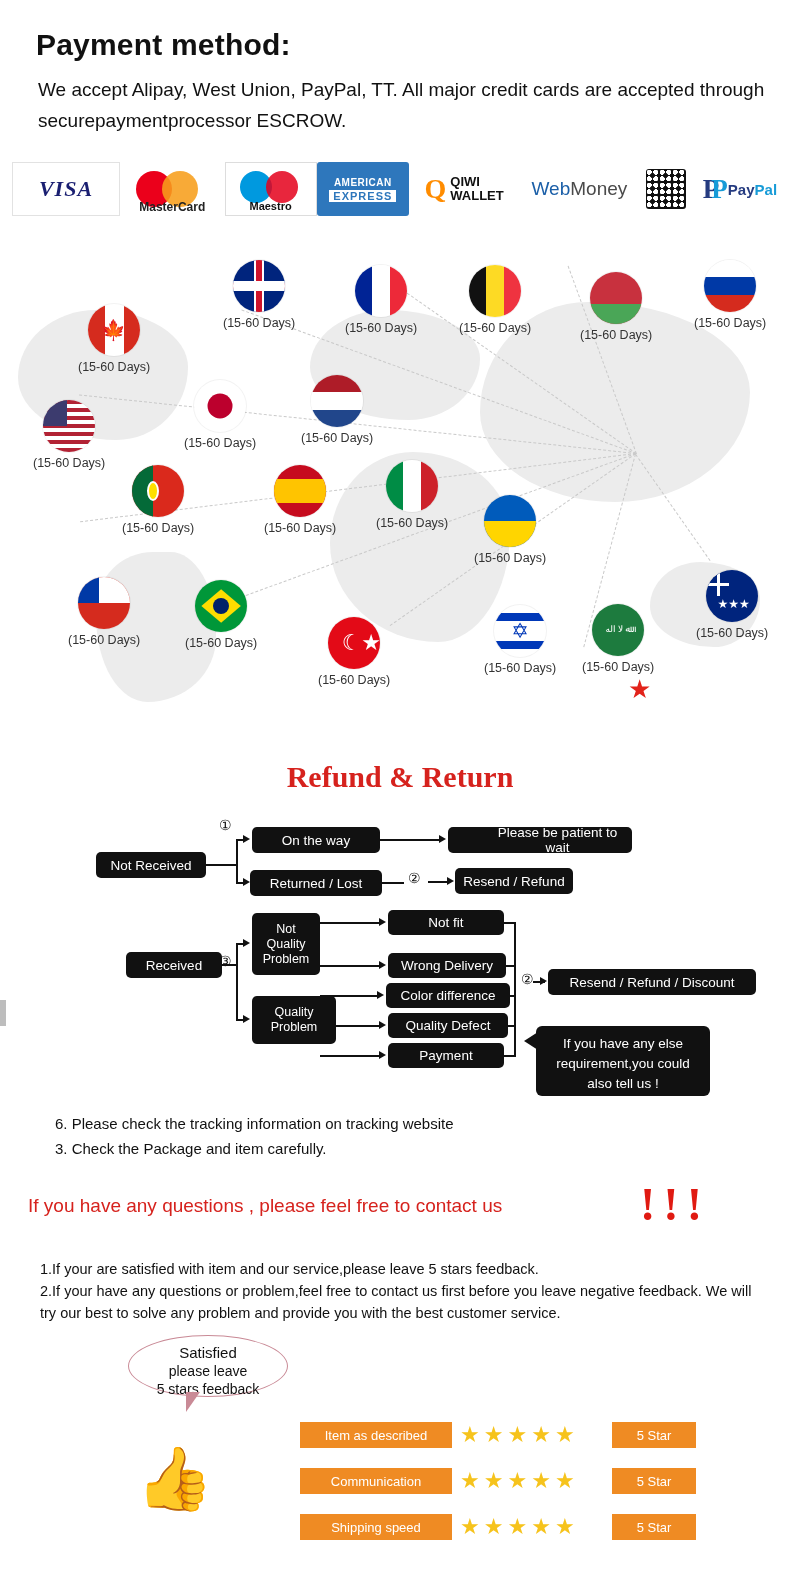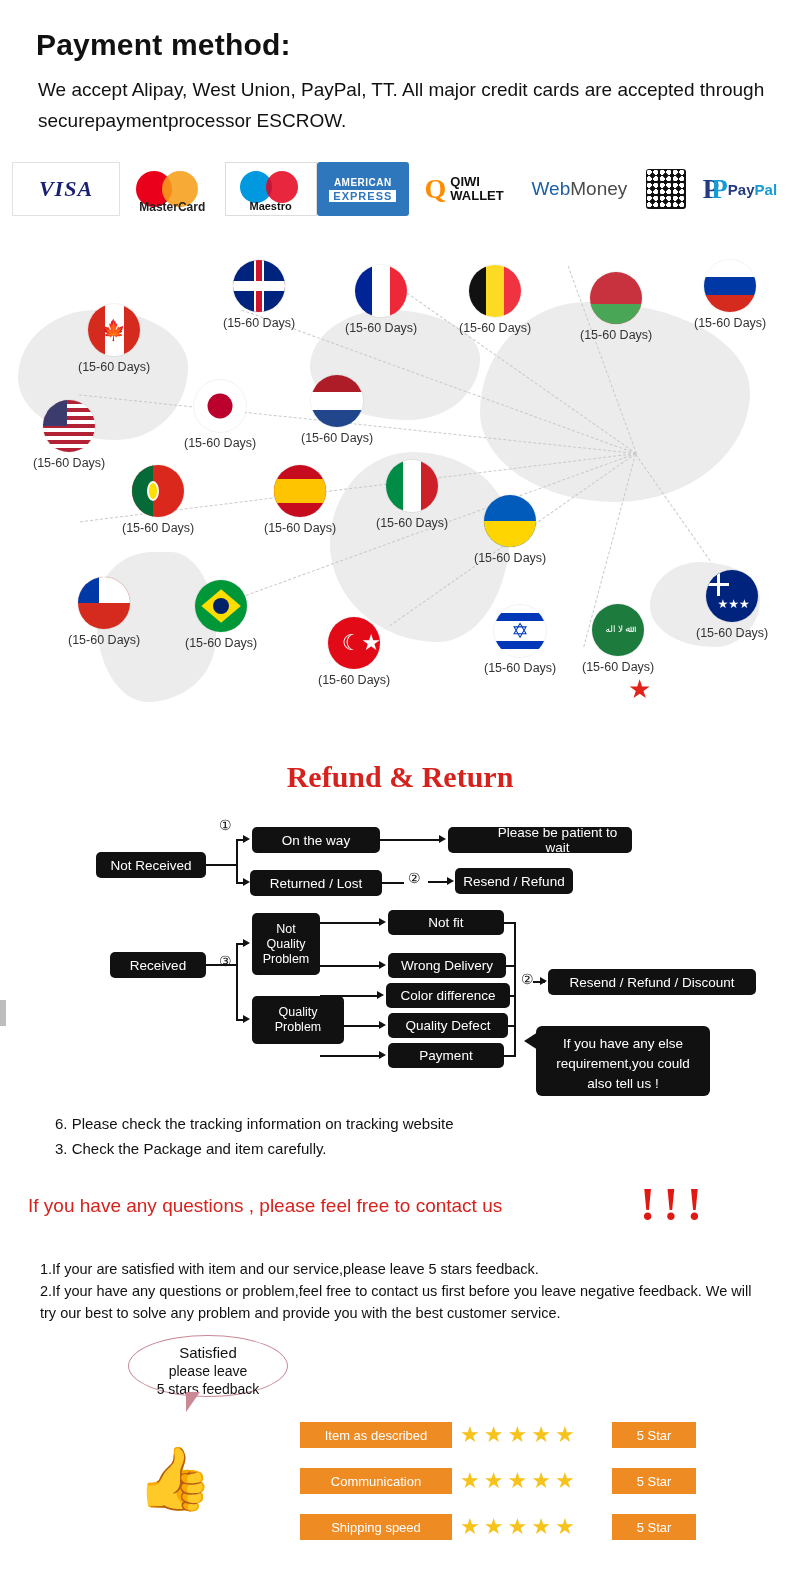--- a/index.html
+++ b/index.html
@@ -364,24 +364,24 @@
   <div class="arrow" style="left:243px; top:835px;"></div>
   <div class="conn" style="left:236px; top:882px; width:10px; height:2px;"></div>
   <div class="arrow" style="left:243px; top:878px;"></div>
   <div class="conn" style="left:380px; top:839px; width:60px; height:2px;"></div>
   <div class="arrow" style="left:439px; top:835px;"></div>
   <div class="conn" style="left:382px; top:882px; width:22px; height:2px;"></div>
   <div class="conn" style="left:404px; top:882px; width:2px; height:0px;"></div>
   <div class="conn" style="left:428px; top:881px; width:20px; height:2px;"></div>
   <div class="arrow" style="left:447px; top:877px;"></div>
 
-  <div class="node" style="left:110px; top:952px; width:96px; height:26px;">Received</div>
+  <div class="node" style="left:126px; top:952px; width:96px; height:26px;">Received</div>
   <div class="circ" style="left:219px; top:953px;">③</div>
   <div class="node" style="left:252px; top:913px; width:68px; height:62px; font-size:12.5px; line-height:15px;">Not Quality Problem</div>
-  <div class="node" style="left:252px; top:996px; width:92px; height:48px; font-size:12.5px; line-height:15px;">Quality Problem</div>
+  <div class="node" style="left:252px; top:996px; width:84px; height:48px; font-size:12.5px; line-height:15px;">Quality Problem</div>
 
   <div class="node" style="left:388px; top:910px; width:116px; height:25px;">Not fit</div>
   <div class="node" style="left:388px; top:953px; width:118px; height:25px;">Wrong Delivery</div>
   <div class="node" style="left:386px; top:983px; width:124px; height:25px;">Color difference</div>
   <div class="node" style="left:388px; top:1013px; width:120px; height:25px;">Quality Defect</div>
   <div class="node" style="left:388px; top:1043px; width:116px; height:25px;">Payment</div>
 
   <div class="circ" style="left:521px; top:971px;">②</div>
   <div class="node" style="left:548px; top:969px; width:208px; height:26px;">Resend / Refund / Discount</div>
 

